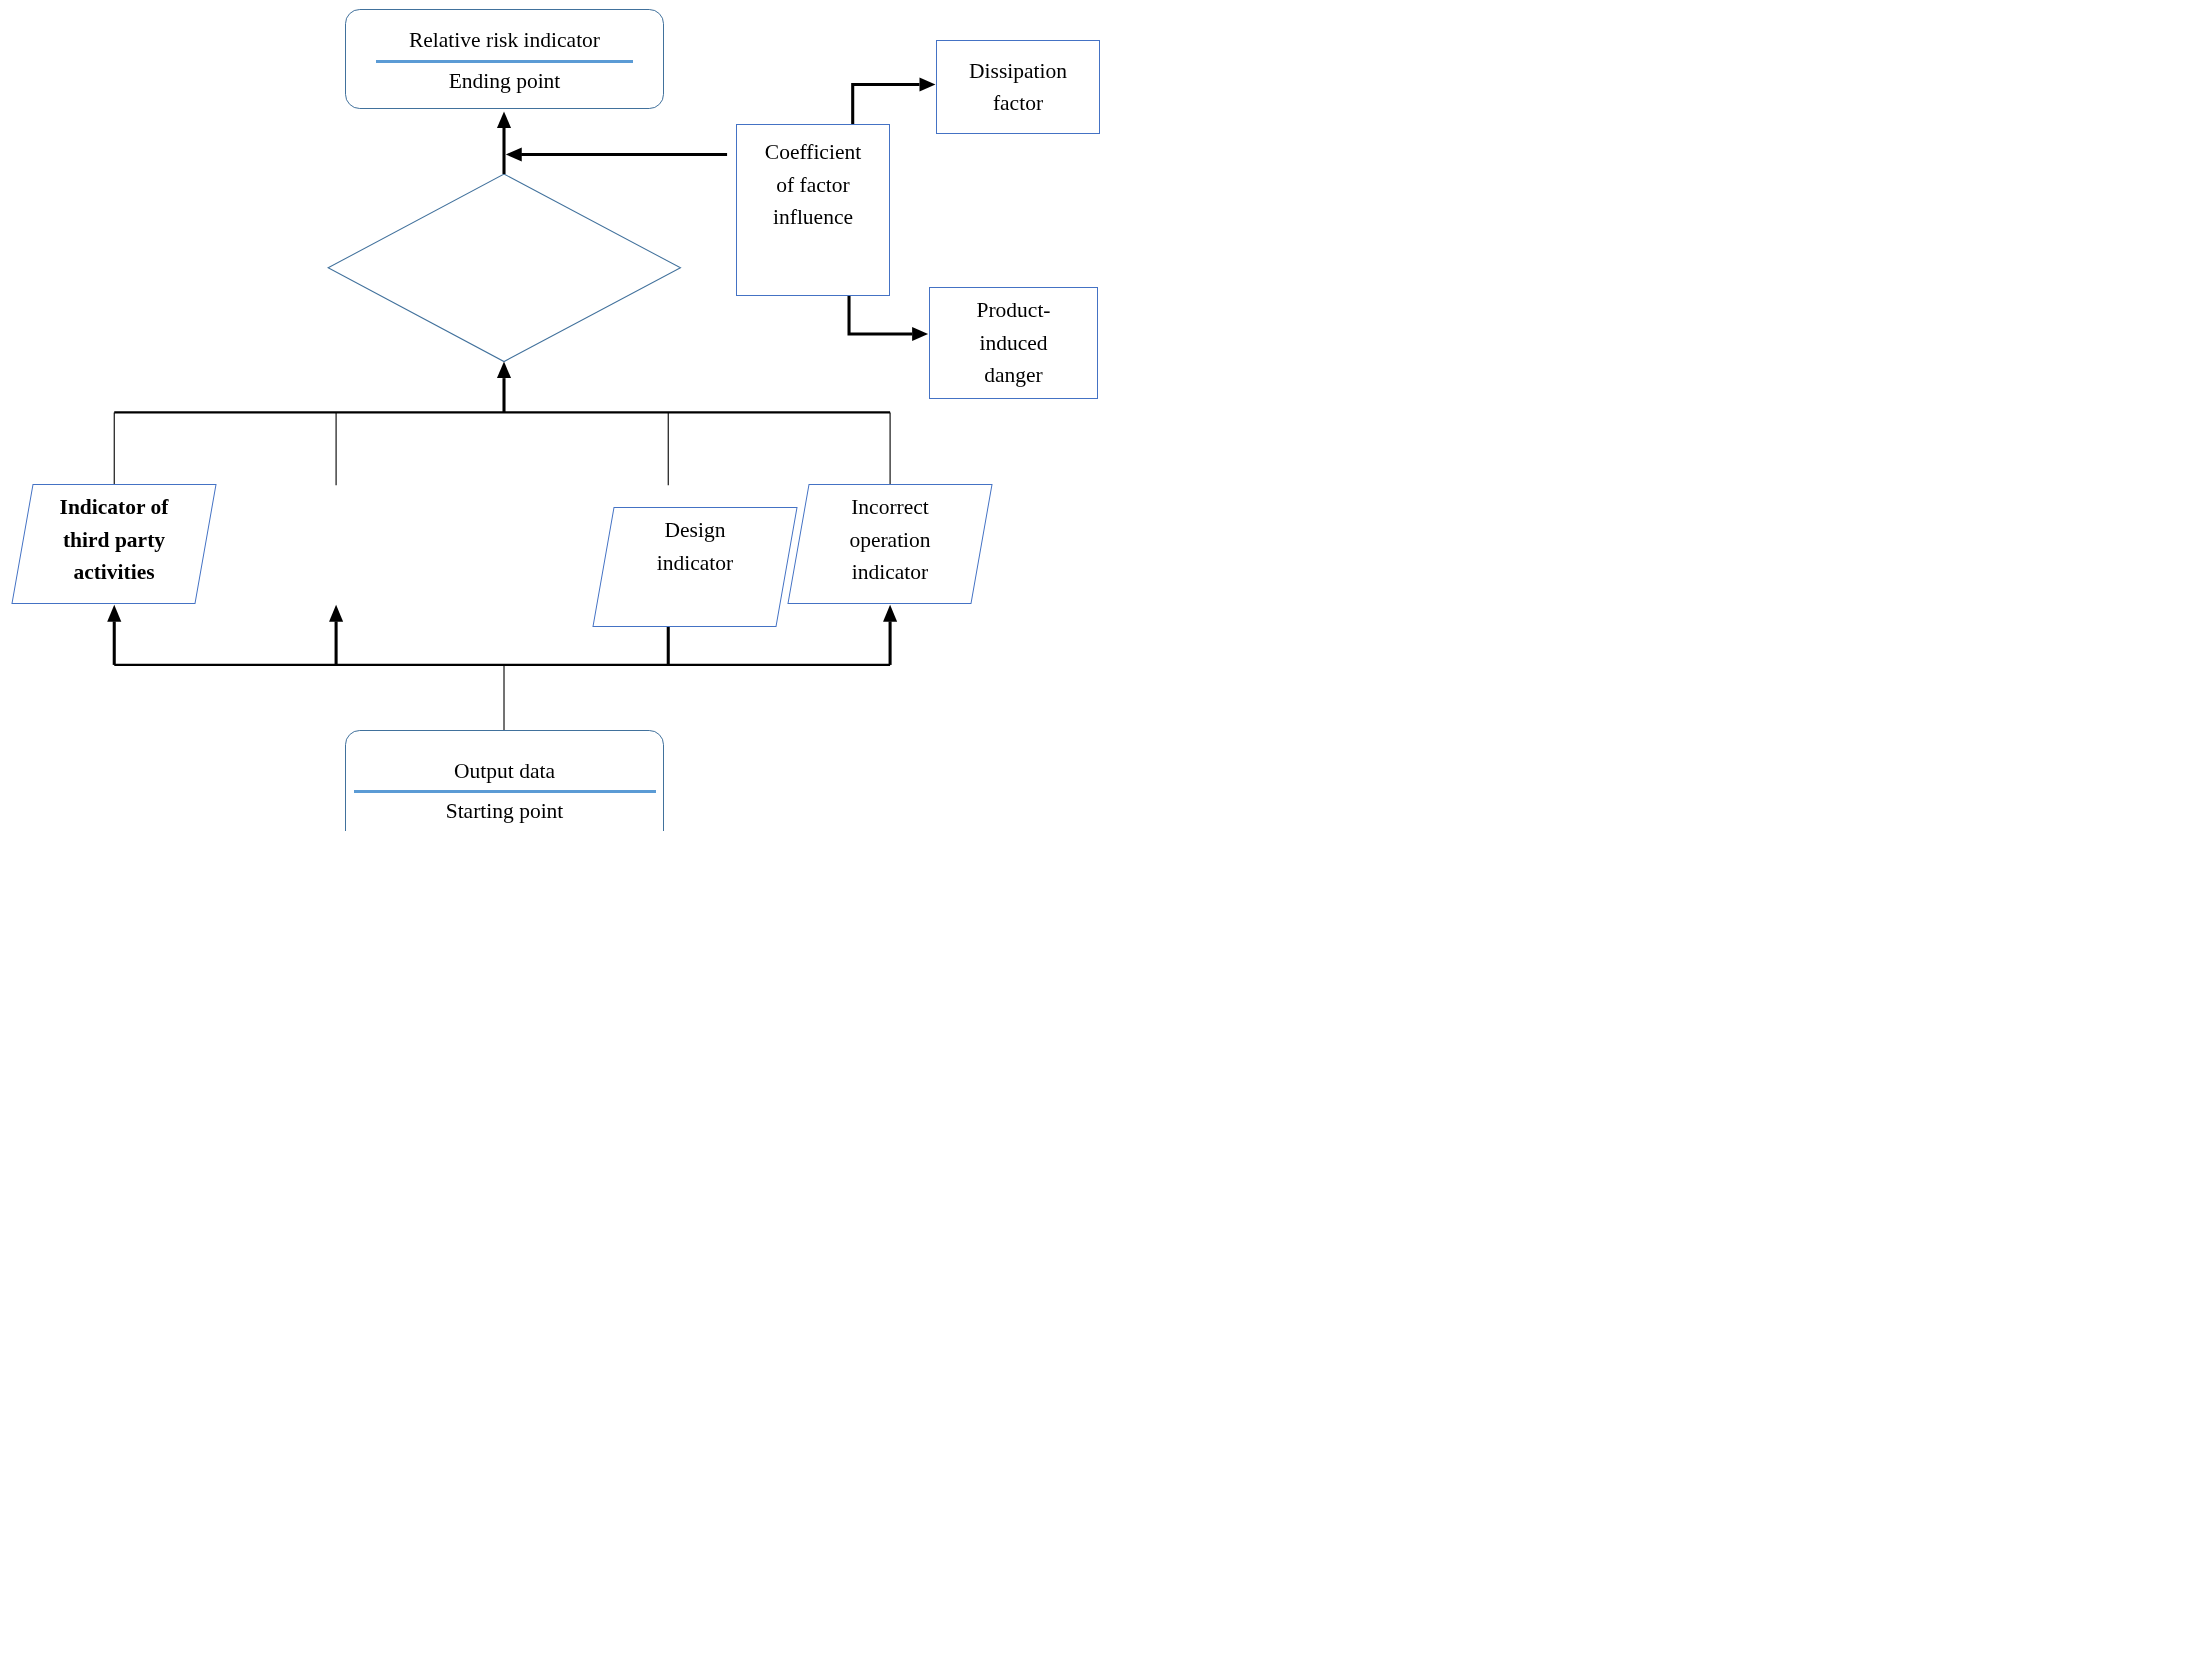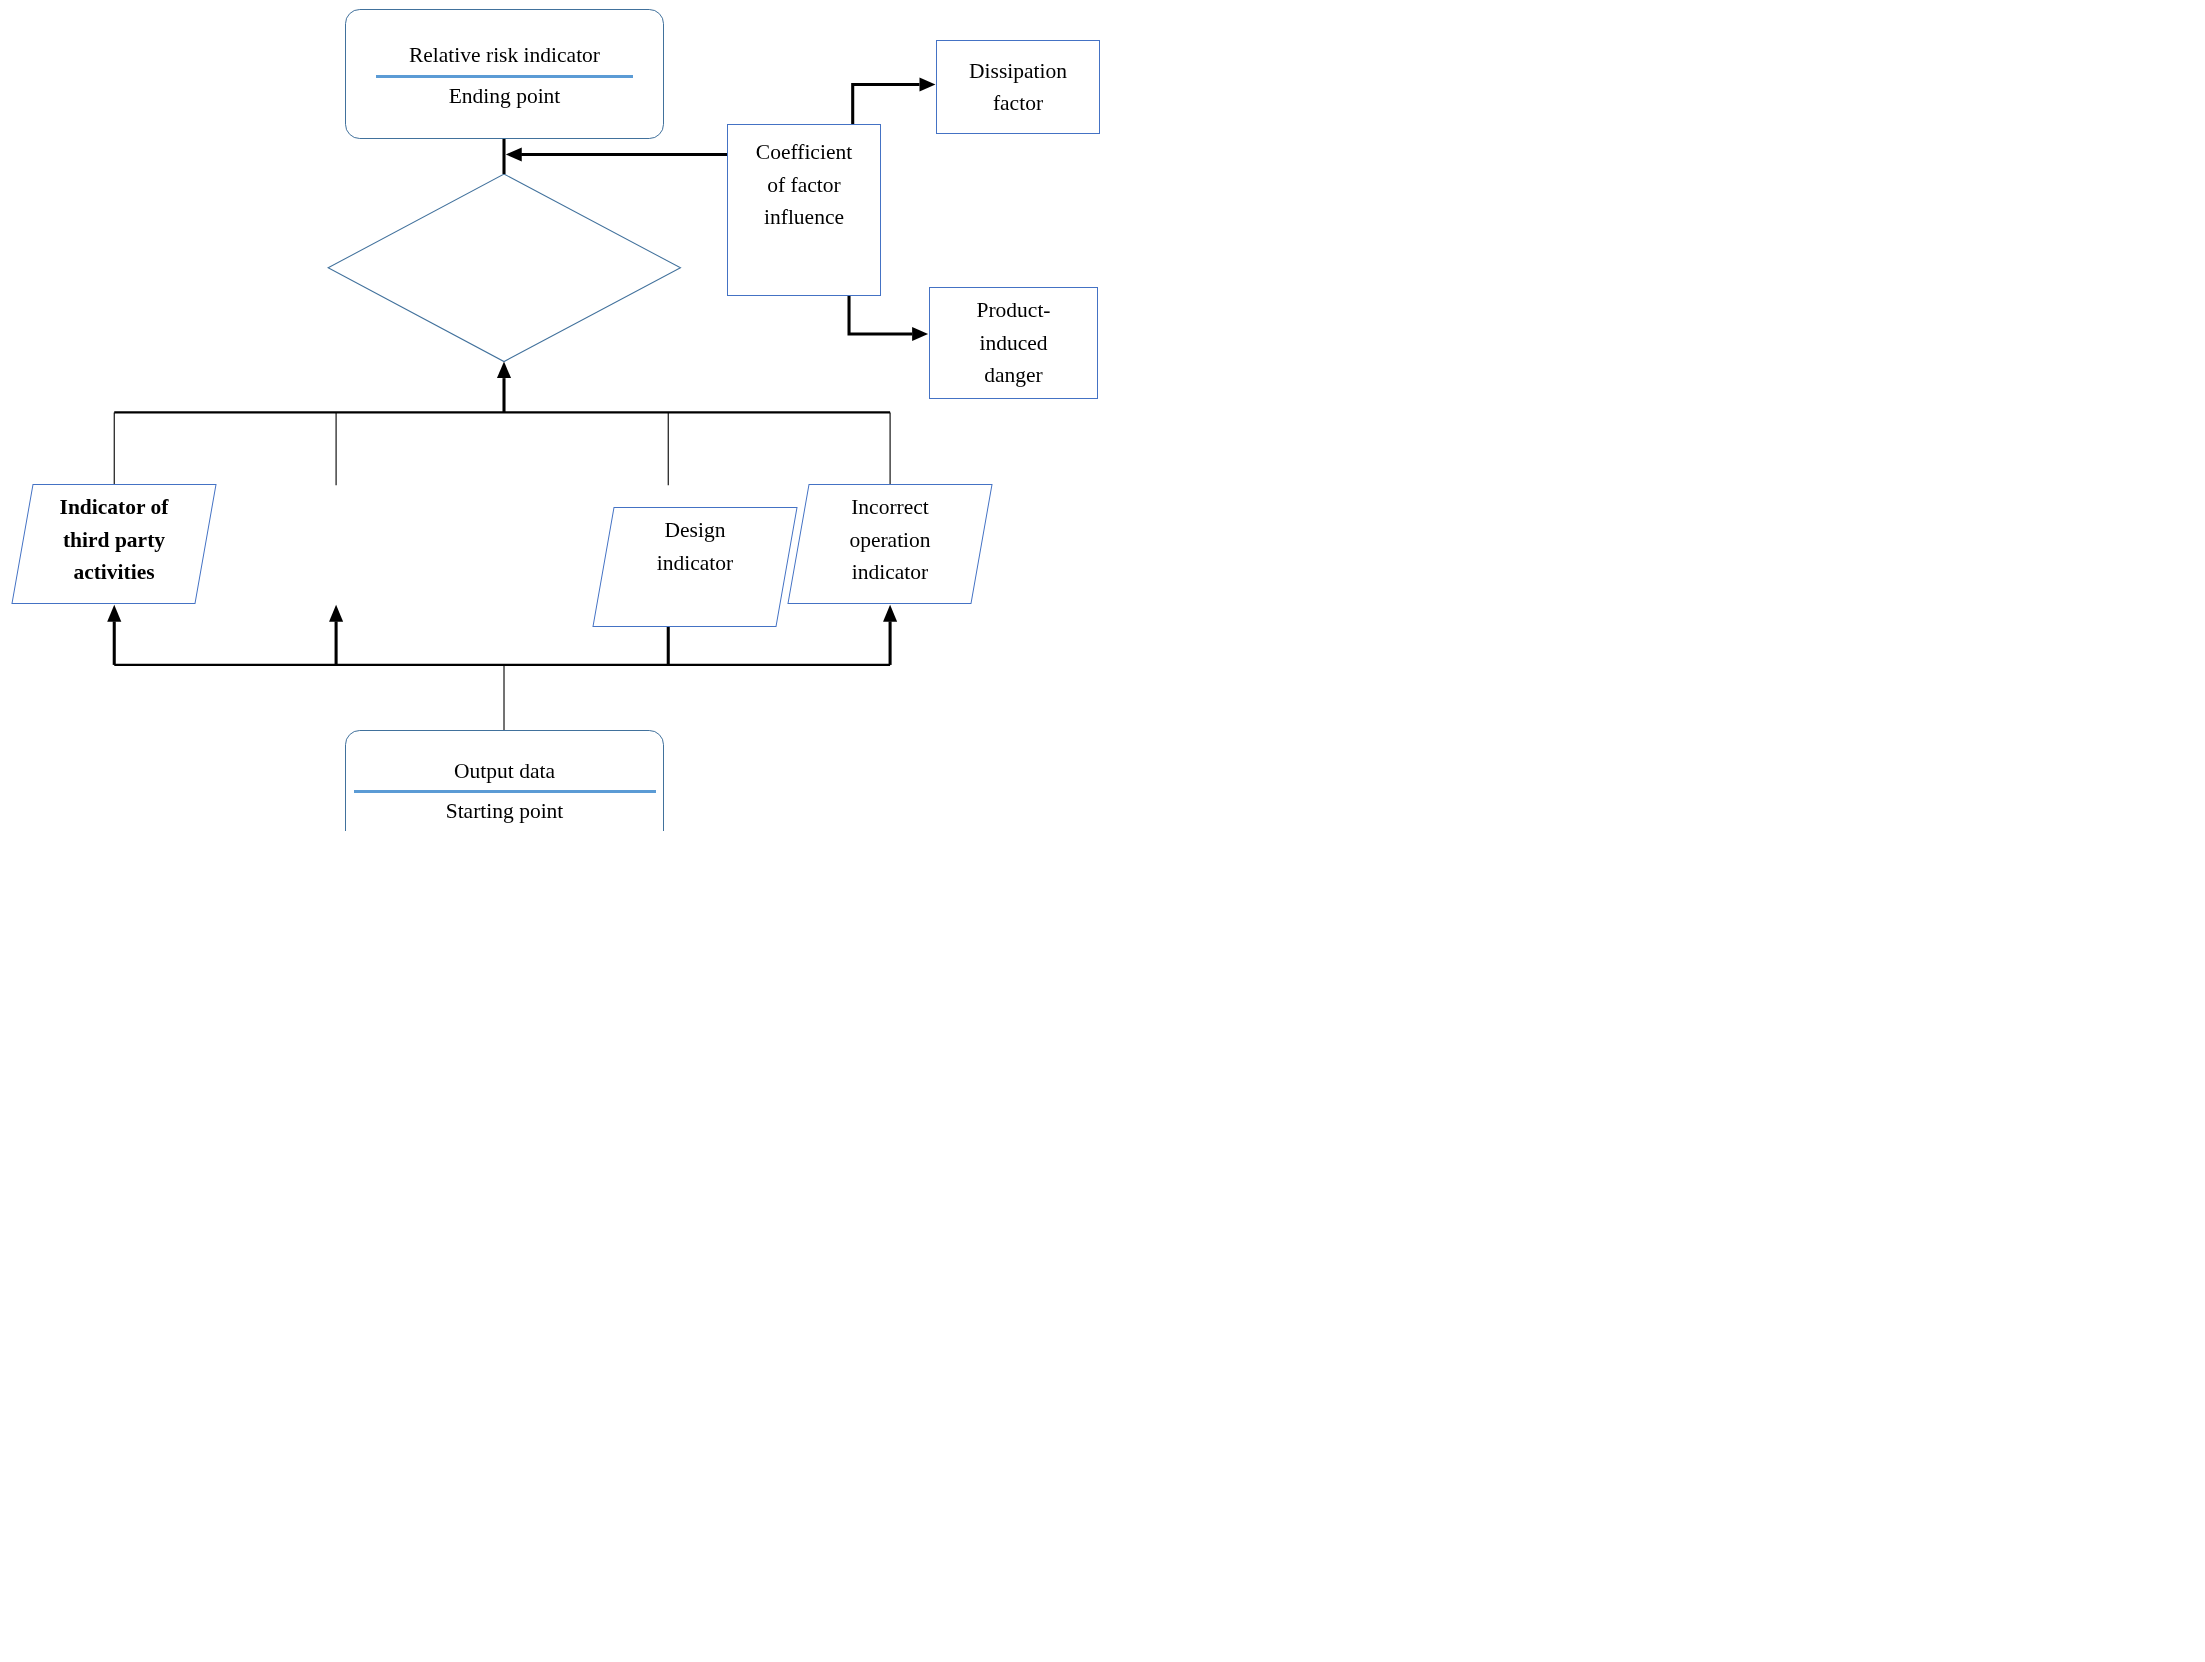--- a/index.html
+++ b/index.html
@@ -28,21 +28,21 @@
   }
   .para-text {
     position:absolute; left:0; top:0; right:0; bottom:0;
     display:flex; flex-direction:column; align-items:center; justify-content:flex-start;
     padding-top:7.4px;
   }
   .diamond-label {
     position:absolute; left:329px; top:174px; width:351px; height:188px; z-index:3;
     display:flex; align-items:center; justify-content:center;
   }
-  .toppad { padding-top:11px; }
+  .toppad { padding-top:11px;margin-left:9px; }
 </style>
 </head>
 <body>
 
 <div id="canvas">
 
   <svg id="connector-layer" width="1103" height="831" viewBox="0 0 1799 1356">
 
     <polygon points="822,284 1110,437 822,590 535,437" fill="#ffffff" stroke="#41719C" stroke-width="1.7"></polygon>
 
@@ -87,21 +87,21 @@
       <polygon points="548,987 536.5,1014.5 559.5,1014.5" fill="#000"></polygon>
 
       <line x1="1090" y1="1085" x2="1090" y2="1014" stroke="#000" stroke-width="5"></line>
       <polygon points="1090,987 1078.5,1014.5 1101.5,1014.5" fill="#000"></polygon>
 
       <line x1="1452" y1="1085" x2="1452" y2="1014" stroke="#000" stroke-width="5"></line>
       <polygon points="1452,987 1440.5,1014.5 1463.5,1014.5" fill="#000"></polygon>
     </g>
   </svg>
 
-  <div class="shape terminal" style="left:345px; top:9.2px; width:319px; height:130px;">
+  <div class="shape terminal" style="left:345px; top:9.2px; width:319px; height:100px;">
     <div class="label">Relative risk indicator</div>
     <div class="sep" style="width:257px;"></div>
     <div class="label">Ending point</div>
   </div>
 
 
   <div class="shape rect toppad" style="left:727px; top:124px; width:154px; height:172px;">
     <div class="label">Coefficient</div>
     <div class="label">of factor</div>
     <div class="label">influence</div>

